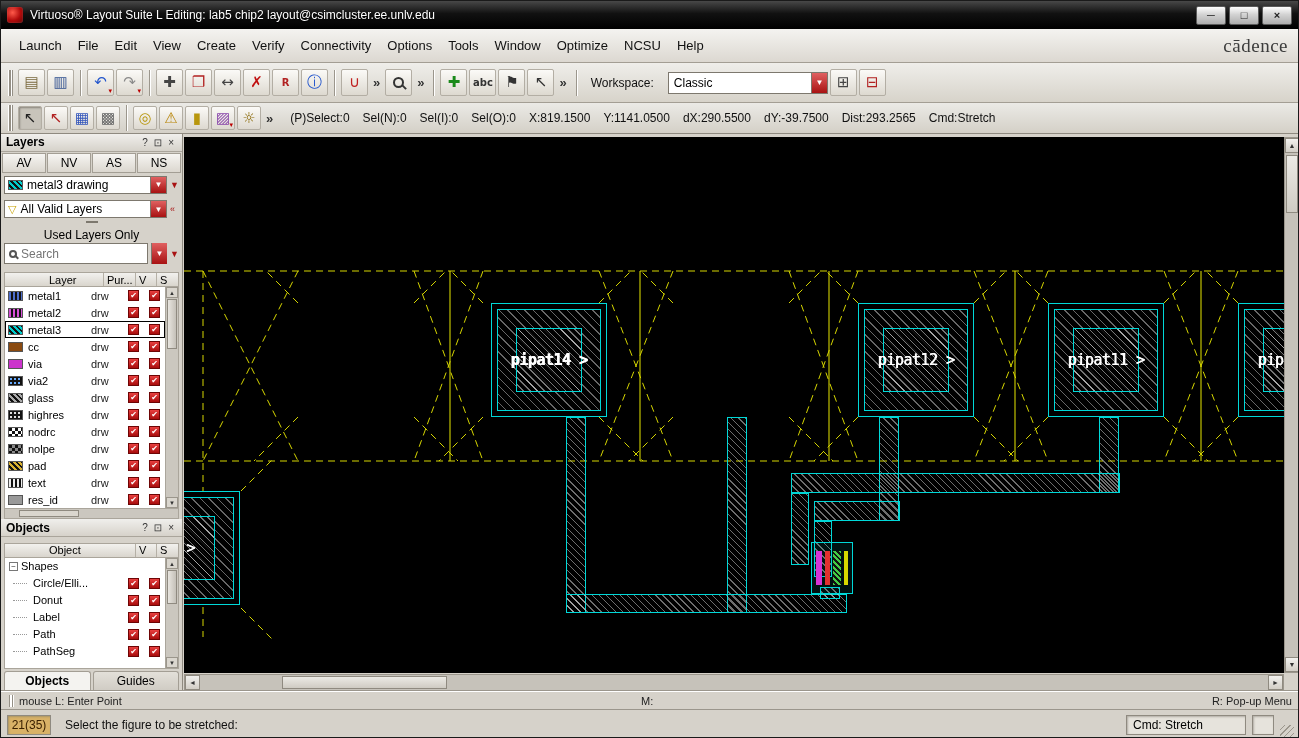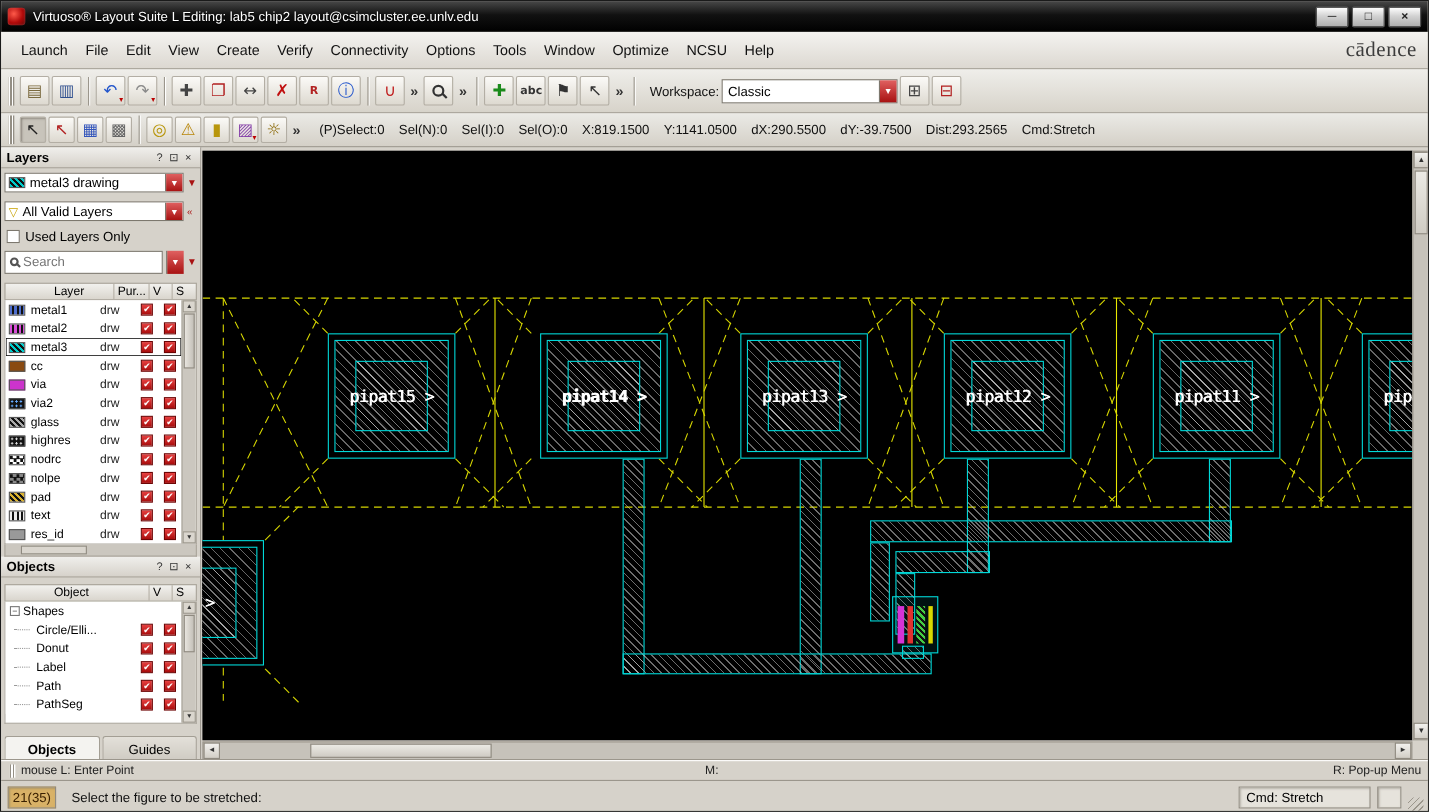--- a/index.html
+++ b/index.html
@@ -35,21 +35,21 @@
     position:relative; }
   .toolbar2 .tbtn { min-width:24px; height:24px; }
   .tbtn.pressed { background:#c8c4bb; box-shadow:inset 1px 1px 2px #8a857c; }
   .tbtn .glyph { font-size:15px; line-height:1; font-family:"DejaVu Sans", sans-serif; }
   .tbtn.small .glyph { font-size:10px; font-weight:bold; }
   .mini-dd { position:absolute; right:1px; bottom:0; font-size:7px; color:#b00; }
   .tb-sep { width:1px; height:26px; background:#9b968c; box-shadow:1px 0 0 #fff; margin:0 4px; }
   .tb-grip { width:5px; height:26px; margin:0 3px;
     background:repeating-linear-gradient(90deg,#fff 0 1px,#948f85 1px 3px); }
   .tb-chev { font-size:13px; color:#333; padding:0 3px; font-weight:bold; }
-  .tb-label { font-size:12px; color:#111; margin:0 0 0 8px; }
+  .tb-label { font-size:12px; color:#111; margin:0 12px 0 8px; }
   .combo { width:160px; height:22px; background:#fff; border:1px solid #7d786e;
     display:flex; align-items:center; }
   .combo-text { flex:1; padding:0 5px; font-size:12px; }
   .dd-arrow { width:16px; height:100%; background:linear-gradient(#e06060,#a81212);
     color:#fff; font-size:8px; display:flex; align-items:center; justify-content:center;
     border-left:1px solid #7d786e; }
   .mag { width:11px; height:11px; border:2px solid #333; border-radius:50%; position:relative; }
   .mag::after { content:""; position:absolute; width:6px; height:2px; background:#333;
     right:-5px; bottom:-2px; transform:rotate(45deg); }
   .readout { display:flex; gap:13px; margin-left:12px; font-size:12px; color:#111; white-space:nowrap; }
@@ -64,21 +64,21 @@
   .ltabs { display:flex; height:23px; padding:1px 1px 0; gap:1px; }
   .ltab { flex:1; display:flex; align-items:center; justify-content:center; font-size:12px;
     border:1px solid #a39e94; background:linear-gradient(#f6f5f2,#dbd7cf); }
   .dd-row { height:26px; display:flex; align-items:center; gap:3px; padding:2px 3px; }
   .dd { flex:1; height:18px; background:#fff; border:1px solid #7d786e;
     display:flex; align-items:center; gap:4px; padding-left:3px; font-size:12px; overflow:hidden; }
   .dd .dd-arrow { margin-left:auto; }
   .sw { width:15px; height:10px; display:inline-block; border:1px solid #555; background:#111; }
   .mini-side { font-size:9px; color:#a81212; width:9px; }
   .funnel { color:#c8a200; font-size:11px; }
-  .cb-row { height:20px; display:flex; align-items:center; gap:5px; padding:0 5px; }
+  .cb-row { height:20px; display:flex; align-items:center; gap:5px; padding:0 5px;flex-direction:column; }
   .cb { width:12px; height:12px; background:#fff; border:1px solid #7d786e; }
   .cb-label { font-size:12px; }
   .search-row { height:26px; display:flex; align-items:center; gap:3px; padding:2px 3px; }
   .search-box { flex:1; height:21px; background:#fff; border:1px solid #7d786e;
     display:flex; align-items:center; gap:4px; padding:0 4px; }
   .search-box input { border:none; outline:none; width:100px; font-size:12px;
     font-family:"Liberation Sans", sans-serif; color:#333; background:transparent; }
   .smag { width:8px; height:8px; border:2px solid #555; border-radius:50%; position:relative; flex:none; }
   .smag::after { content:""; position:absolute; width:5px; height:2px; background:#555;
     right:-4px; bottom:-2px; transform:rotate(45deg); }
@@ -327,20 +327,26 @@
 
 <div class="main">
 
   <div class="left-panel">
     <div class="panel-hdr">
       <span class="ph-title">Layers</span>
       <span class="ph-ico">?</span>
       <span class="ph-ico">⊡</span>
       <span class="ph-ico">×</span>
     </div>
+    <div class="ltabs" id="layer-tabs">
+        <div class="ltab">AV</div>
+        <div class="ltab">NV</div>
+        <div class="ltab">AS</div>
+        <div class="ltab">NS</div>
+      </div>
     <div class="dd-row">
       <div class="dd">
         <span class="sw pat-diag" style="--c:#00cccc"></span>
         <span>metal3 drawing</span>
         <span class="dd-arrow">▼</span>
       </div>
       <span class="mini-side">▼</span>
     </div>
     <div class="dd-row">
       <div class="dd">
@@ -664,34 +670,24 @@
       <div class="wire" style="left:915px;top:280px;width:20px;height:76px"></div>
       <div class="wire" style="left:607px;top:336px;width:329px;height:20px"></div>
       <div class="wire" style="left:607px;top:356px;width:18px;height:72px"></div>
       <div class="wire" style="left:636px;top:450px;width:20px;height:12px"></div>
       <div id="via-cluster">
         <span class="via-bar" style="left:4px;width:6px;background:#d633d6"></span>
         <span class="via-bar" style="left:13px;width:5px;background:#e03030"></span>
         <span class="via-bar" style="left:21px;width:8px;background:repeating-linear-gradient(45deg,#44cc44 0 2px,#111 2px 4px)"></span>
         <span class="via-bar" style="left:32px;width:4px;background:#d8d800"></span>
       </div>
-    <div class="pad" style="left: 114px; top: 166px;">
-          <div class="ring"></div>
-          <div class="core"></div>
-          <span class="pad-label">pipat15 &gt;</span>
-        </div>
         <div class="pad" style="left: 307px; top: 166px; font-weight: bold;">
           <div class="ring"></div>
           <div class="core"></div>
           <span class="pad-label">pipat14 &gt;</span>
-        </div>
-        <div class="pad" style="left: 489px; top: 166px;">
-          <div class="ring"></div>
-          <div class="core"></div>
-          <span class="pad-label">pipat13 &gt;</span>
         </div>
         <div class="pad" style="left: 674px; top: 166px;">
           <div class="ring"></div>
           <div class="core"></div>
           <span class="pad-label">pipat12 &gt;</span>
         </div>
         <div class="pad" style="left: 864px; top: 166px; text-align: right;">
           <div class="ring"></div>
           <div class="core"></div>
           <span class="pad-label">pipat11 &gt;</span>

